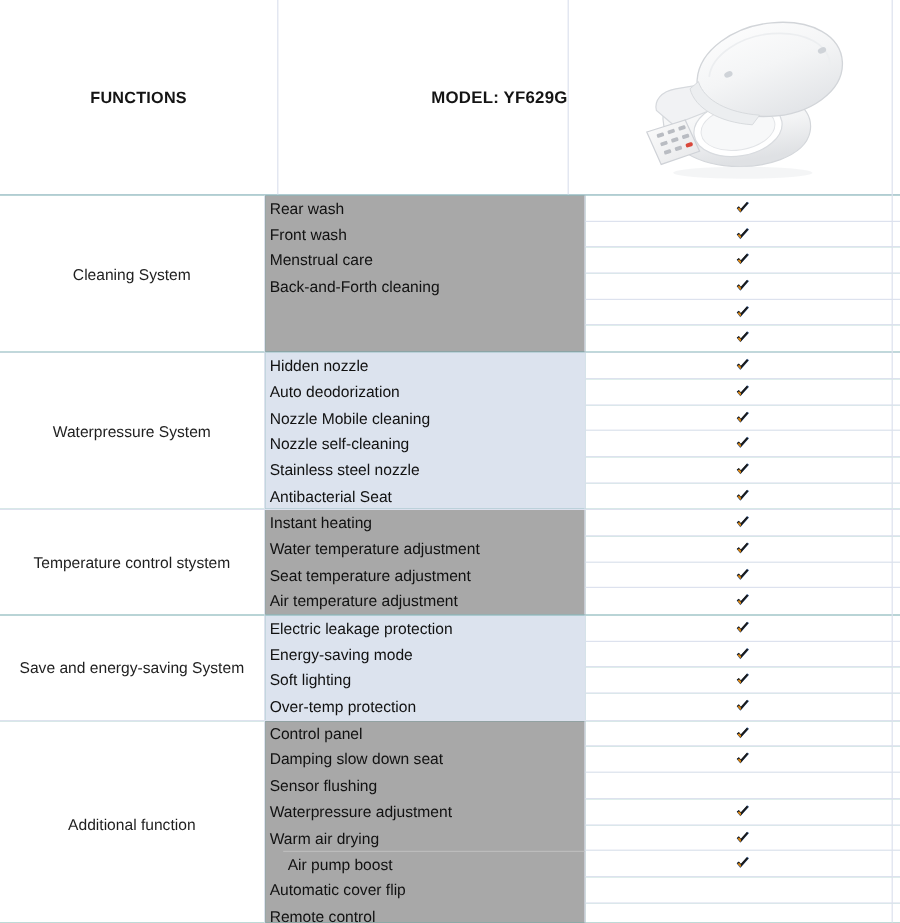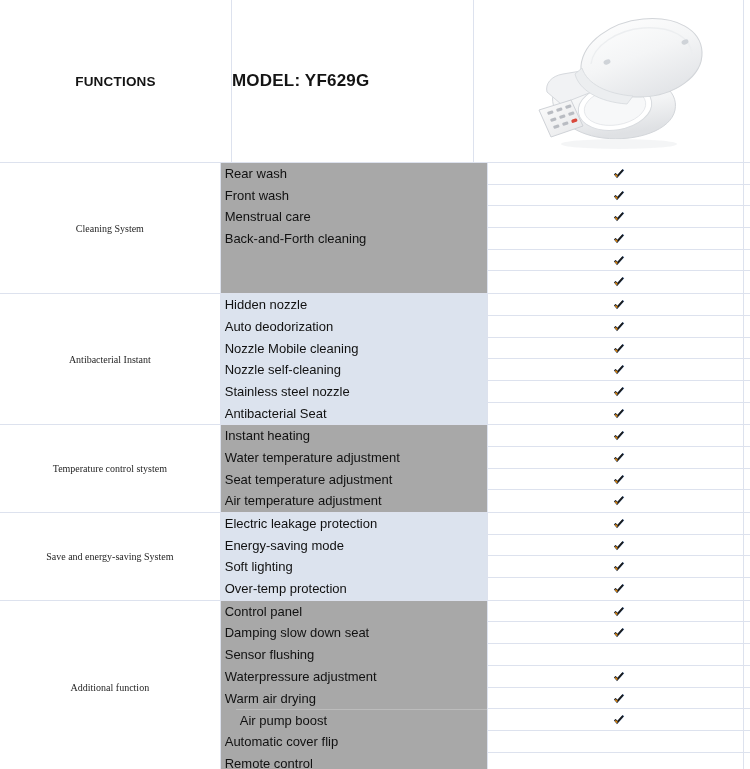--- a/index.html
+++ b/index.html
@@ -43,23 +43,23 @@
     letter-spacing: .2px;
     color: #141414;
   }
   .hd-model {
     width: 242px;
     height: 162px;
     box-sizing: border-box;
     border-right: 1px solid #dde2ee;
     display: flex;
     align-items: center;
-    justify-content: flex-start;
+    justify-content: flex-end;
     font-weight: bold;
-    font-size: 17px;
+    font-size: 14px;
     letter-spacing: .2px;
     color: #141414;
   }
   .hd-image {
     width: 276px;
     height: 162px;
     box-sizing: border-box;
     position: relative;
     overflow: hidden;
   }
@@ -89,25 +89,24 @@
   .section:last-child { border-bottom: none; }
 
   .cat-cell {
     width: 232px;
     box-sizing: border-box;
     border-right: 1px solid #dde2ee;
     display: flex;
     align-items: center;
     justify-content: center;
     text-align: center;
-    font-size: 10px;
+    font-size: 13px;
     color: #1f1f1f;
     background: #ffffff;
     padding: 0 6px;
-    font-family: Liberation Serif, serif;
   }
   .rows-col {
     width: 282px;
     box-sizing: border-box;
     border-right: 1px solid #dde2ee;
   }
   .marks-col {
     width: 276px;
     box-sizing: border-box;
   }
@@ -270,21 +269,21 @@
               </svg></span></div>
           <div class="mark-row"><span class="mark-inner"><svg class="check" viewBox="0 0 14 14">
                 <path d="M4.6 12.0 L1.0 7.6 L3.1 6.0 L5.0 8.4 L11.3 1.2 L13.1 2.6 Z" fill="#4a6fa5"></path>
                 <path d="M4.9 11.4 L1.2 7.3 L3.2 5.8 L5.1 8.0 L10.9 1.6 L12.4 2.8 Z" fill="#1a1a1a"></path>
                 <path d="M4.9 11.4 L2.0 8.2 L3.4 7.0 L5.3 9.1 Z" fill="#e08a14"></path>
               </svg></span></div>
         </div>
       </div>
       <div class="section">
         <div class="cat-cell">
-          <span>Antibacterial Instant</span>
+          <span>Waterpressure System</span>
         </div>
         <div class="rows-col shade-blue">
           <div class="feat-row">Hidden nozzle</div>
           <div class="feat-row">Auto deodorization</div>
           <div class="feat-row">Nozzle Mobile cleaning</div>
           <div class="feat-row">Nozzle self-cleaning</div>
           <div class="feat-row">Stainless steel nozzle</div>
           <div class="feat-row">Antibacterial Seat</div>
         </div>
         <div class="marks-col">

